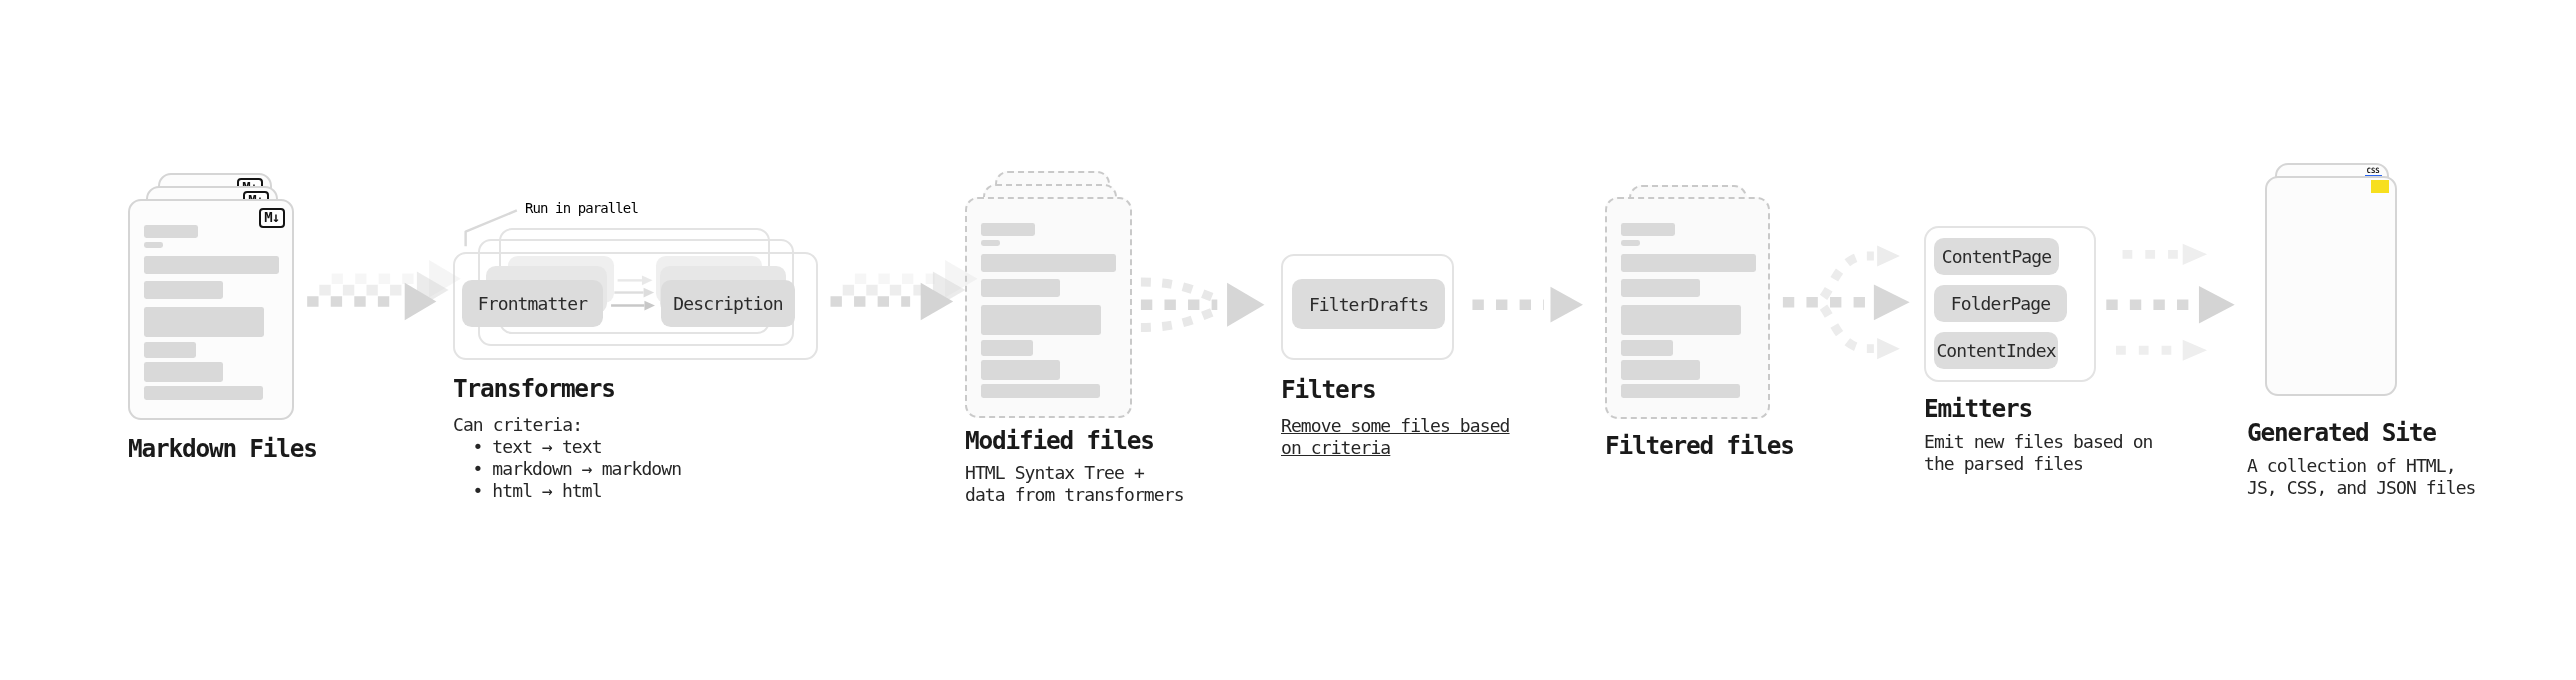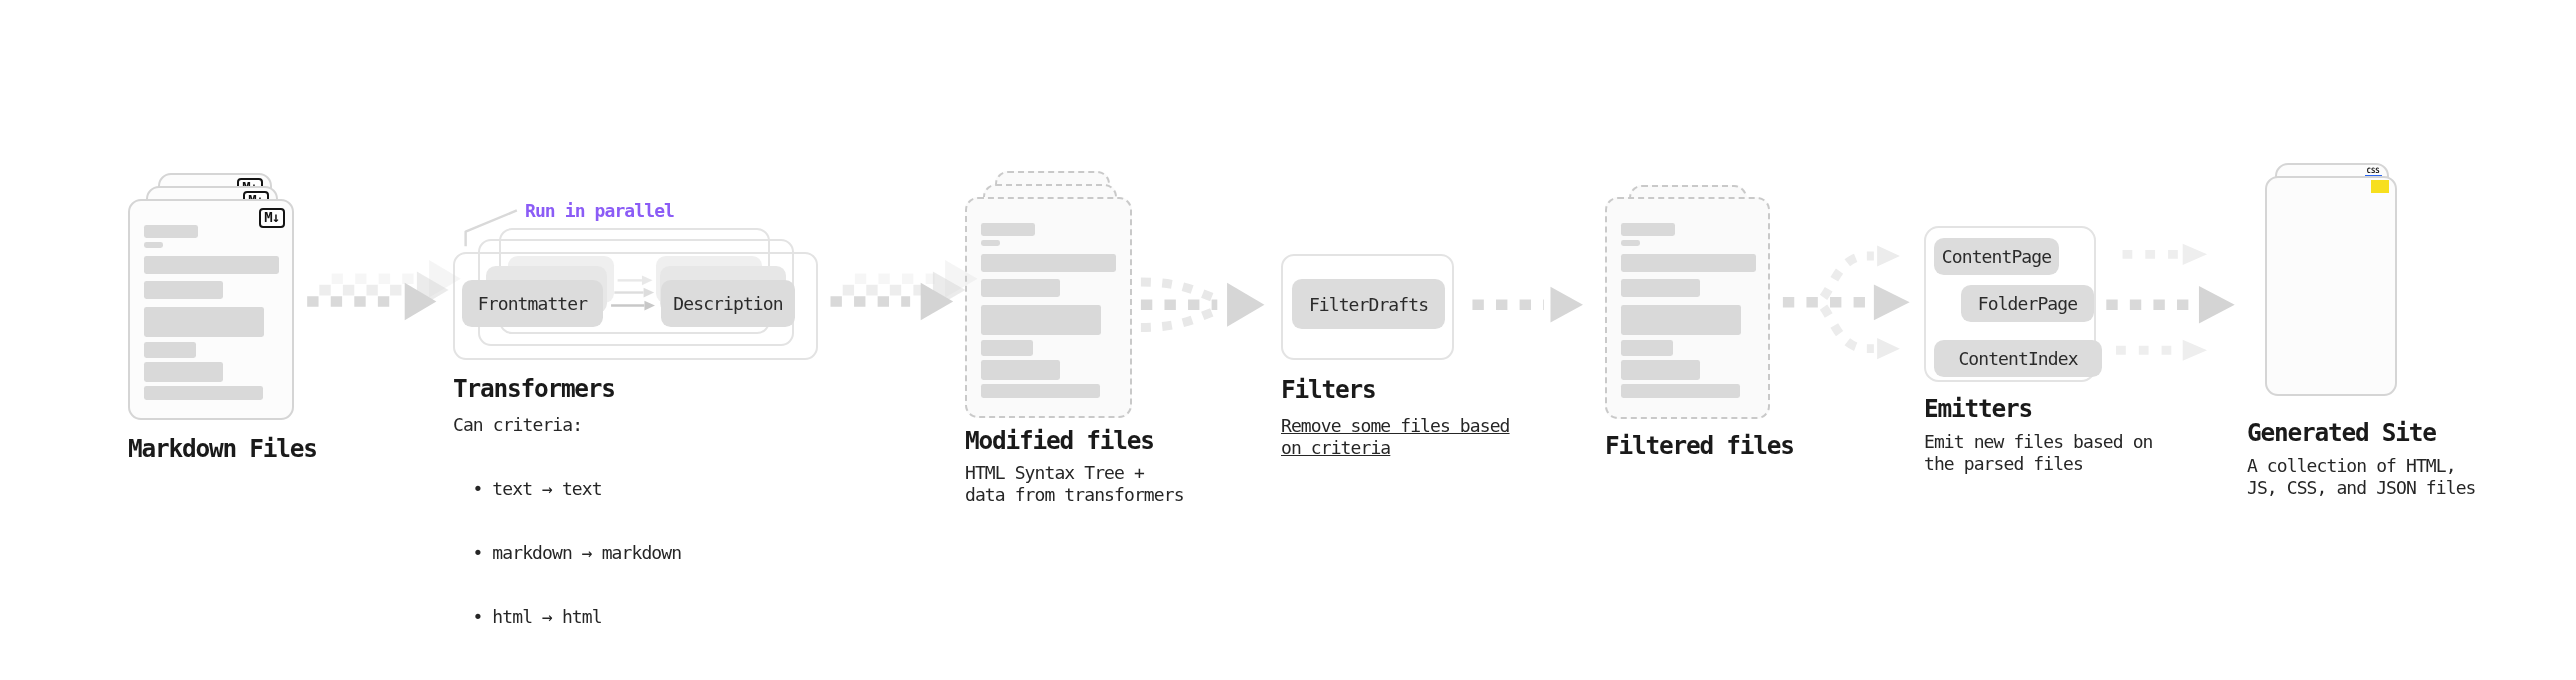--- a/index.html
+++ b/index.html
@@ -35,22 +35,22 @@
   .gbox{
     position:absolute;box-sizing:border-box;background:#dcdcdc;border-radius:9.8px;
     display:flex;align-items:center;justify-content:center;
     font-size:18px;letter-spacing:-0.9px;color:#2b2b2b;white-space:nowrap;
   }
   .gbox.echo-mid{background:#e7e7e7;}
   .gbox.echo-back{background:#efefef;}
   
   .title{position:absolute;font-size:24.4px;font-weight:bold;letter-spacing:-1.2px;color:#1a1a1a;white-space:nowrap;}
   .desc{position:absolute;font-size:18px;letter-spacing:-0.9px;line-height:22px;color:#262626;white-space:nowrap;}
-  .desc .indent{padding-left:19.5px;margin-top:42px;}
-  .callout{position:absolute;font-size:18px;letter-spacing:-0.9px;color:#8b5cf6;white-space:nowrap;font-weight:bold;}
+  .desc .indent{padding-left:19.5px;}
+  .callout{position:absolute;font-size:14px;letter-spacing:-0.9px;color:#000000;white-space:nowrap;}
   
   .overlay{position:absolute;left:0;top:0;pointer-events:none;}
 </style>
 </head>
 <body>
 
 <div class="canvas">
 
   <div class="doc" style="left:158px;top:173px;width:114px;height:221px;">
     <span class="md-badge peek">M↓</span>
@@ -123,22 +123,22 @@
       <div class="bar" style="top: 80px; width: 79px; height: 18px;"></div>
       <div class="bar" style="top: 106px; width: 120px; height: 30px;"></div>
       <div class="bar" style="top: 141px; width: 52px; height: 16.3px;"></div>
       <div class="bar" style="top: 161px; width: 79px; height: 19.5px;"></div>
       <div class="bar" style="top: 185px; width: 119px; height: 14px;"></div>
     </div>
   <div class="title" style="left:1605px;top:431px;">Filtered files</div>
 
   <div class="container" style="left:1924px;top:226px;width:172px;height:156px;border-radius:14.6px;"></div>
   <div class="gbox" style="left:1934px;top:238px;width:125px;height:37px;">ContentPage</div>
-  <div class="gbox" style="left:1934px;top:285px;width:133px;height:37px;margin-left:27px;">FolderPage</div>
-  <div class="gbox" style="left:1934px;top:340px;width:168px;height:37px;">ContentIndex</div>
+  <div class="gbox" style="left:1934px;top:285px;width:133px;height:37px;">FolderPage</div>
+  <div class="gbox" style="left:1934px;top:332px;width:124px;height:37px;">ContentIndex</div>
   <div class="title" style="left:1924px;top:394px;">Emitters</div>
   <div class="desc" style="left:1924px;top:431px;">
     <div>Emit new files based on</div>
     <div>the parsed files</div>
   </div>
 
   <div class="doc" style="left:2275px;top:163px;width:114px;height:220px;">
     <div class="css-badge">
       <div class="css-txt">CSS</div>
       <div class="css-bar"></div>

